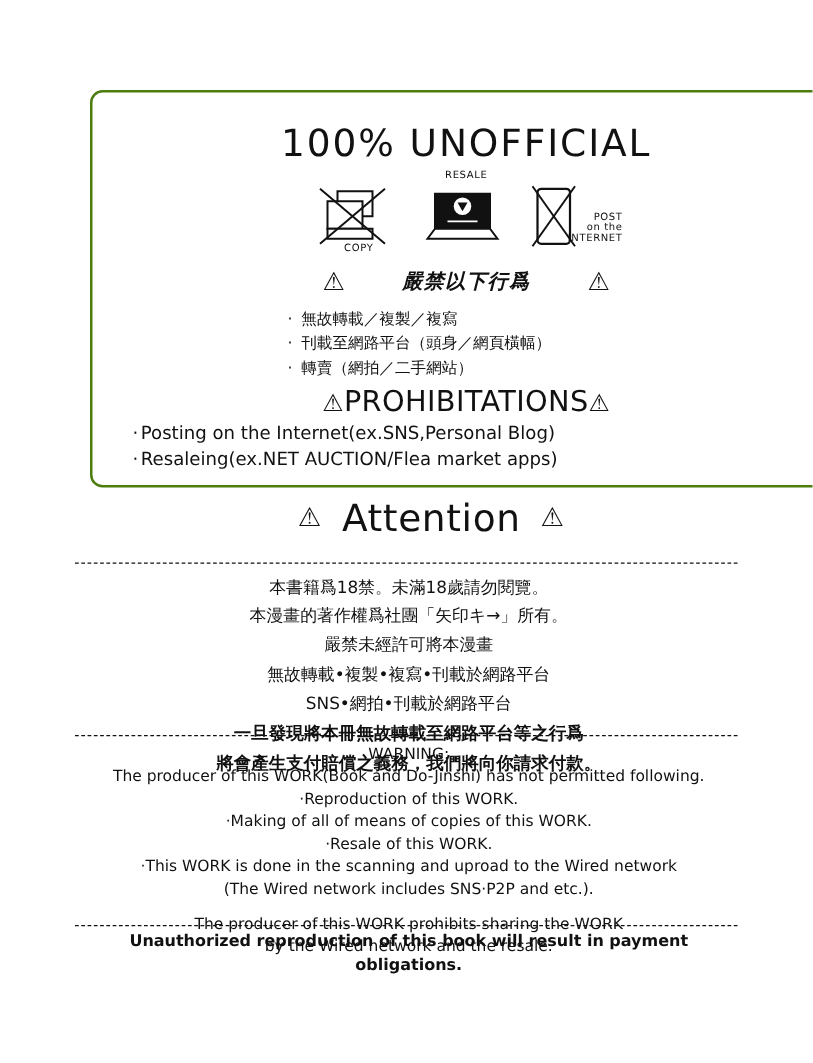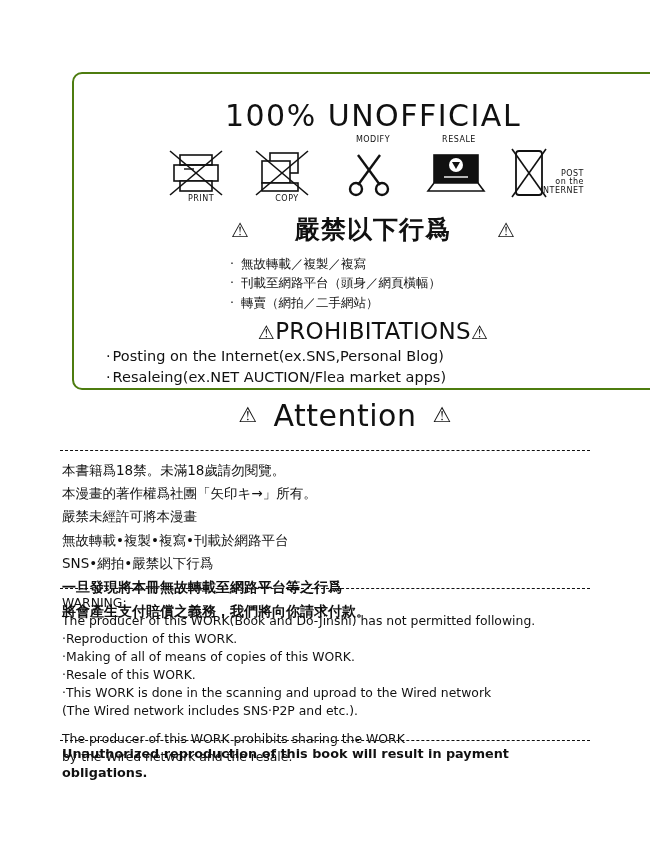--- a/index.html
+++ b/index.html
@@ -87,23 +87,24 @@
   .cjk-head {
     display: flex;
     justify-content: center;
     align-items: center;
     gap: 46px;
     margin-top: 10px;
   }
   .cjk-head .warn { font-size: 20px; }
   .cjk-head .txt {
     font-family: "DejaVu Sans", sans-serif;
-    font-size: 25px;
+    font-size: 16px;
     font-weight: bold;
     letter-spacing: 1px;
+    font-style: italic;
   }
   .cjk-list {
     margin: 8px 0 0 0;
     padding: 0;
     list-style: none;
     font-size: 12.5px;
     line-height: 1.55;
     text-align: left;
     padding-left: 138px;
   }
@@ -149,20 +150,21 @@
     height: 0;
   }
   .d1 { top: 450px; }
   .d2 { top: 588px; }
   .d3 { top: 740px; }
 
   .block {
     position: absolute;
     left: 62px;
     width: 530px;
+    text-align: center;
   }
   .cjk-body {
     top: 459px;
     font-size: 13.5px;
     line-height: 1.72;
   }
   .cjk-body .bold {
     font-weight: bold;
     font-size: 14px;
   }
@@ -184,52 +186,32 @@
 <body>
 
 <div class="page">
 
   <div class="notice-box">
 
     <div class="notice-title">100% UNOFFICIAL</div>
 
     <div class="icon-strip">
 
-      <div class="icon-cell">
-        <svg class="icon-svg" width="74" height="52" viewBox="0 0 74 52">
-          <rect x="16" y="8" width="32" height="10" fill="none" stroke="#111" stroke-width="1.6"></rect>
-          <rect x="10" y="18" width="44" height="16" fill="none" stroke="#111" stroke-width="1.6"></rect>
-          <rect x="16" y="34" width="32" height="10" fill="#fff" stroke="#111" stroke-width="1.6"></rect>
-          <line x1="20" y1="22" x2="30" y2="22" stroke="#111" stroke-width="1.4"></line>
-          <line x1="6" y1="4" x2="58" y2="48" stroke="#111" stroke-width="1.6"></line>
-          <line x1="58" y1="4" x2="6" y2="48" stroke="#111" stroke-width="1.6"></line>
-        </svg>
-        <span class="icon-sub">PRINT</span>
-      </div>
 
       <div class="icon-cell">
         <svg class="icon-svg" width="74" height="52" viewBox="0 0 74 52">
           <rect x="20" y="6" width="28" height="20" fill="#fff" stroke="#111" stroke-width="1.6"></rect>
           <rect x="12" y="14" width="28" height="22" fill="#fff" stroke="#111" stroke-width="1.6"></rect>
           <rect x="12" y="36" width="36" height="8" fill="#fff" stroke="#111" stroke-width="1.6"></rect>
           <line x1="6" y1="4" x2="58" y2="48" stroke="#111" stroke-width="1.6"></line>
           <line x1="58" y1="4" x2="6" y2="48" stroke="#111" stroke-width="1.6"></line>
         </svg>
         <span class="icon-sub">COPY</span>
       </div>
 
-      <div class="icon-cell">
-        <span class="icon-cap">MODIFY</span>
-        <svg class="icon-svg" width="74" height="52" viewBox="0 0 74 52">
-          <line x1="22" y1="8" x2="44" y2="38" stroke="#111" stroke-width="2.4"></line>
-          <line x1="44" y1="8" x2="22" y2="38" stroke="#111" stroke-width="2.4"></line>
-          <circle cx="20" cy="42" r="6" fill="none" stroke="#111" stroke-width="2.4"></circle>
-          <circle cx="46" cy="42" r="6" fill="none" stroke="#111" stroke-width="2.4"></circle>
-        </svg>
-      </div>
 
       <div class="icon-cell">
         <span class="icon-cap">RESALE</span>
         <svg class="icon-svg" width="74" height="52" viewBox="0 0 74 52">
           <rect x="12" y="8" width="44" height="28" fill="#111" stroke="#111" stroke-width="1.6"></rect>
           <path d="M6 44 L62 44 L56 36 L12 36 Z" fill="#fff" stroke="#111" stroke-width="1.6"></path>
           <circle cx="34" cy="18" r="7" fill="#fff"></circle>
           <path d="M30 15 L38 15 L34 22 Z" fill="#111"></path>
           <line x1="22" y1="30" x2="46" y2="30" stroke="#fff" stroke-width="1.4"></line>
         </svg>
@@ -273,21 +255,21 @@
     <span class="w">⚠</span><span class="label">Attention</span><span class="w">⚠</span>
   </div>
 
   <div class="divider d1"></div>
 
   <div class="block cjk-body">
     <div>本書籍爲18禁。未滿18歲請勿閱覽。</div>
     <div>本漫畫的著作權爲社團「矢印キ→」所有。</div>
     <div>嚴禁未經許可將本漫畫</div>
     <div>無故轉載•複製•複寫•刊載於網路平台</div>
-    <div>SNS•網拍•嚴禁以下行爲</div>
+    <div>SNS•網拍•刊載於網路平台</div>
     <div class="bold">一旦發現將本冊無故轉載至網路平台等之行爲</div>
     <div class="bold">將會產生支付賠償之義務，我們將向你請求付款。</div>
   </div>
 
   <div class="divider d2"></div>
 
   <div class="block en-body">
     <div>WARNING:</div>
     <div>The producer of this WORK(Book and Do-Jinshi) has not permitted following.</div>
     <div>·Reproduction of this WORK.</div>

